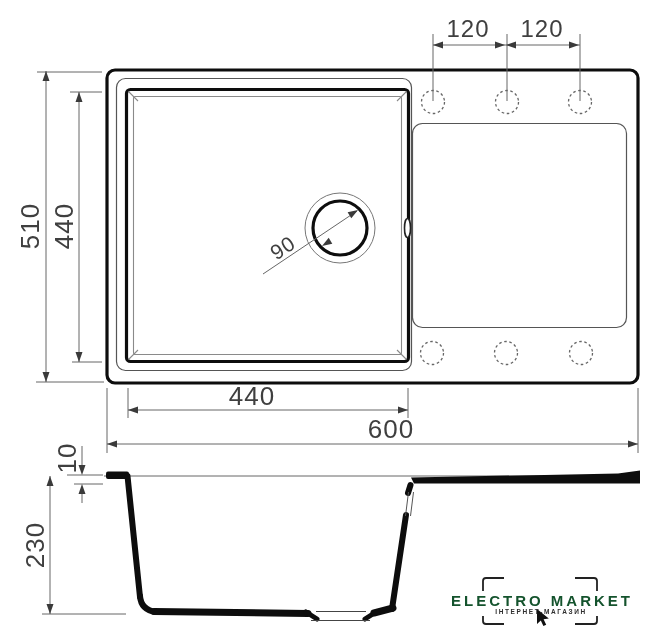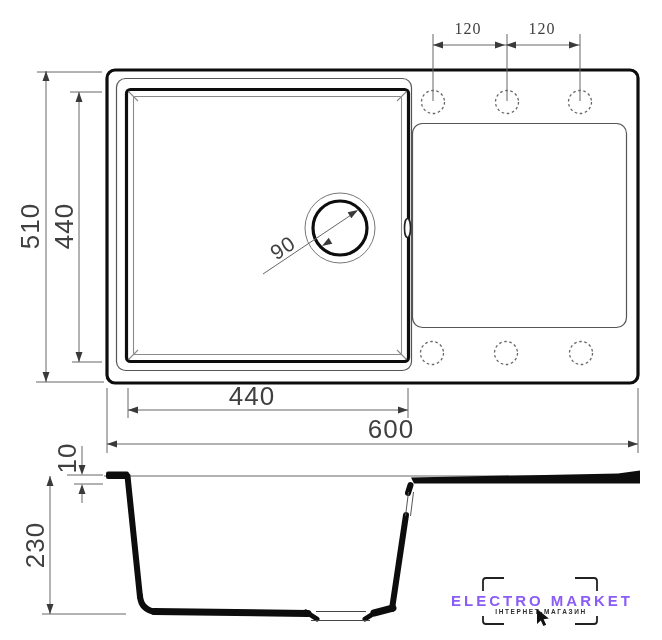--- a/index.html
+++ b/index.html
@@ -2,24 +2,24 @@
 <html><head>
 <meta charset="utf-8">
 <style>
   html,body{margin:0;padding:0;background:#ffffff;}
   .canvas{position:relative;width:662px;height:640px;background:#fff;overflow:hidden;
           font-family:"Liberation Sans",sans-serif;}
   svg{position:absolute;left:0;top:0;}
   .lbl{position:absolute;color:#3f3f3f;white-space:nowrap;letter-spacing:1px;
        transform:translate(-50%,-50%);font-weight:400;}
   .big{font-size:26px;}
-  .mid{font-size:16px;font-family:Liberation Serif, serif;}
+  .mid{font-size:24px;}
   .rot{transform:translate(-50%,-50%) rotate(-90deg);}
   .diag{transform:translate(-50%,-50%) rotate(-33deg);font-size:21px;}
-  .brand{font-size:15px;font-weight:600;letter-spacing:3px;color:#8b5cf6;}
+  .brand{font-size:15px;font-weight:600;letter-spacing:3px;color:#14532d;}
   .tagline{font-size:6.5px;font-weight:700;letter-spacing:1.6px;color:#2e2e2e;}
 </style>
 </head>
 <body>
 
 <div class="canvas">
 
 <svg width="662" height="640" viewBox="0 0 662 640">
 
   <g>

